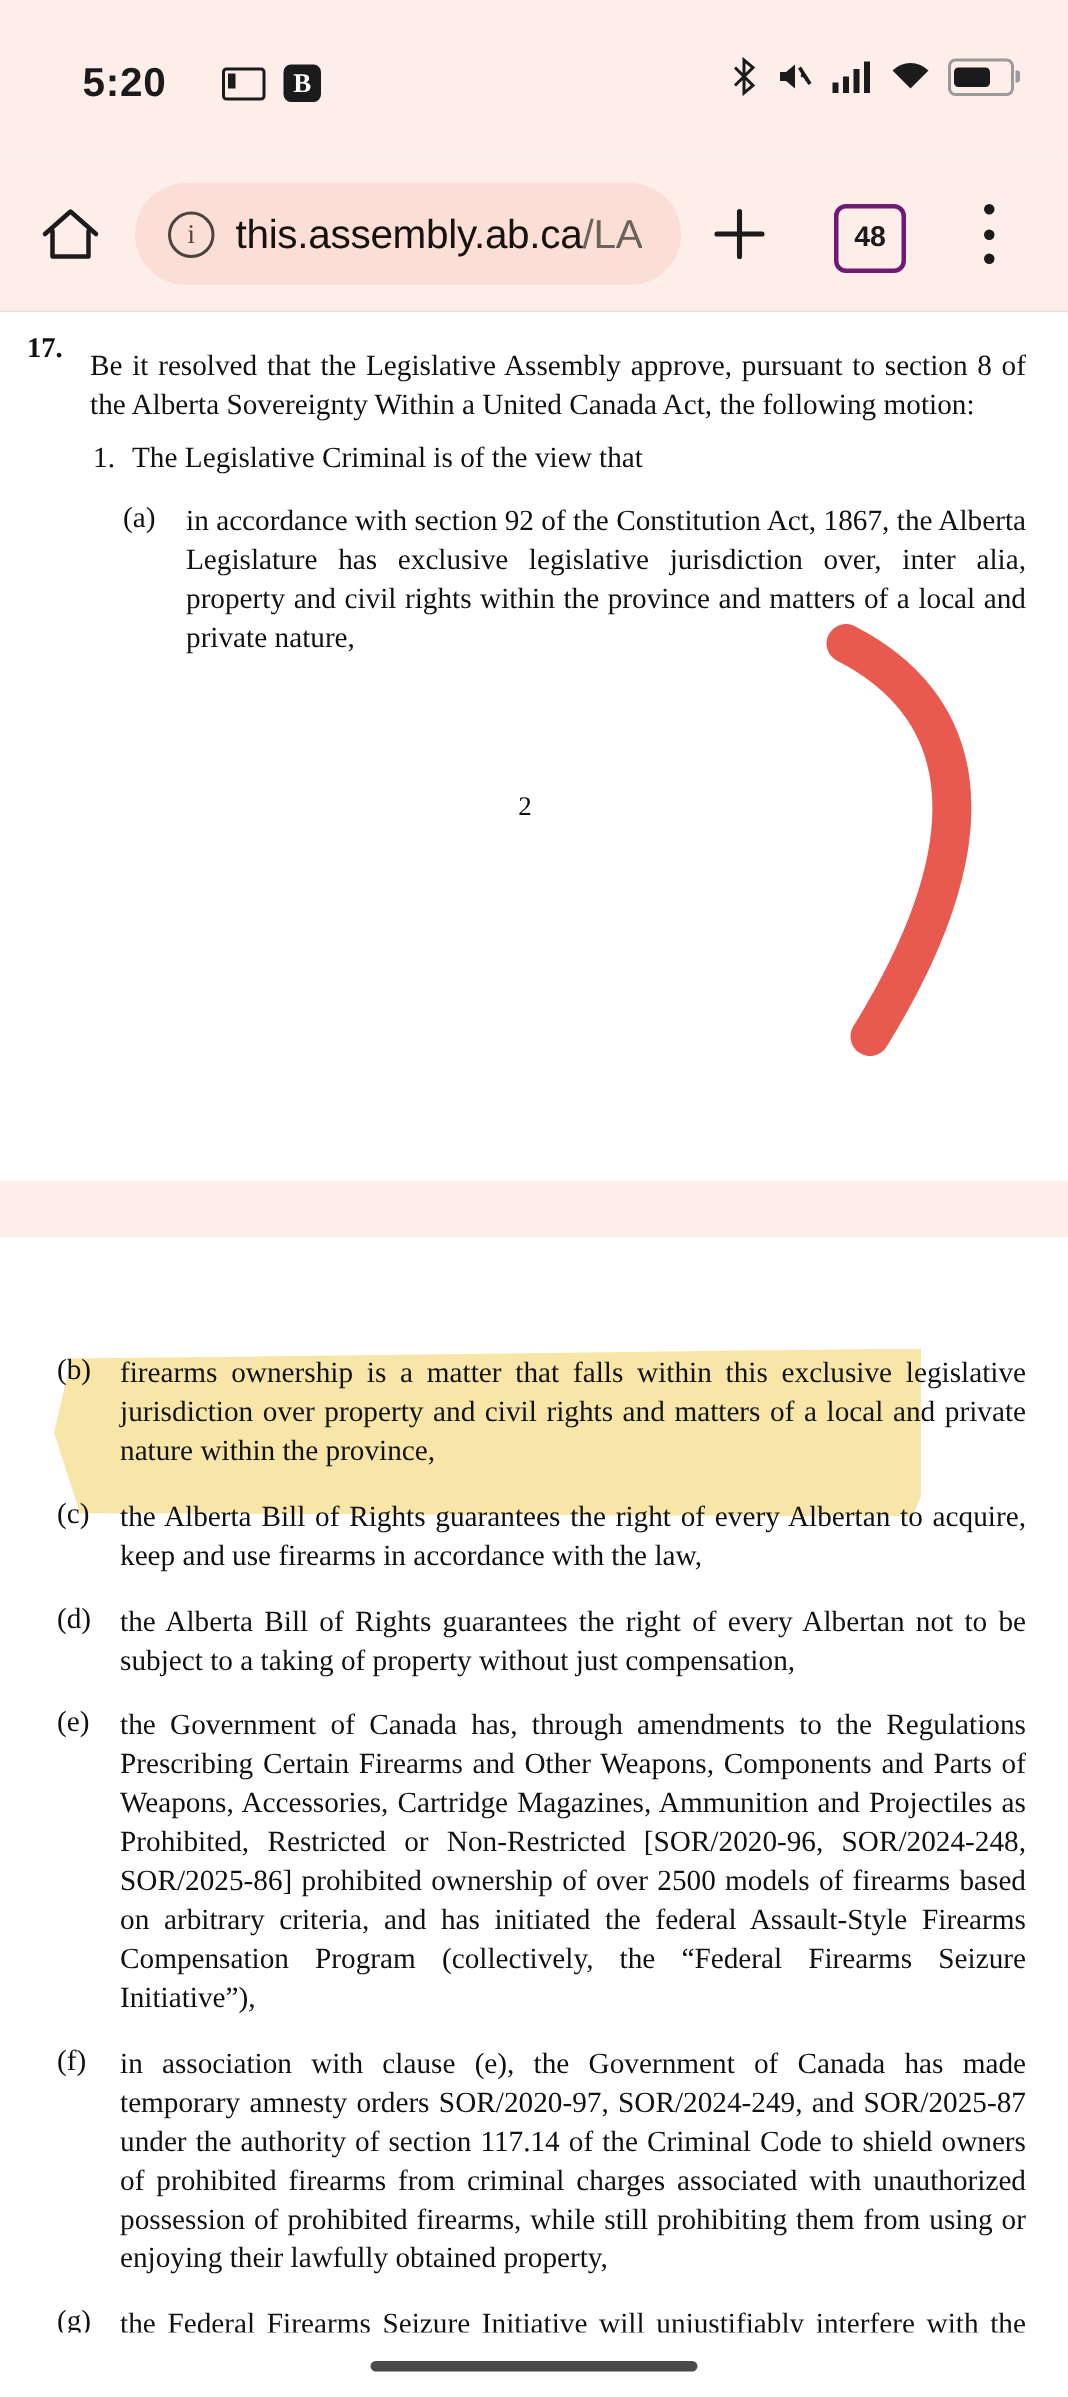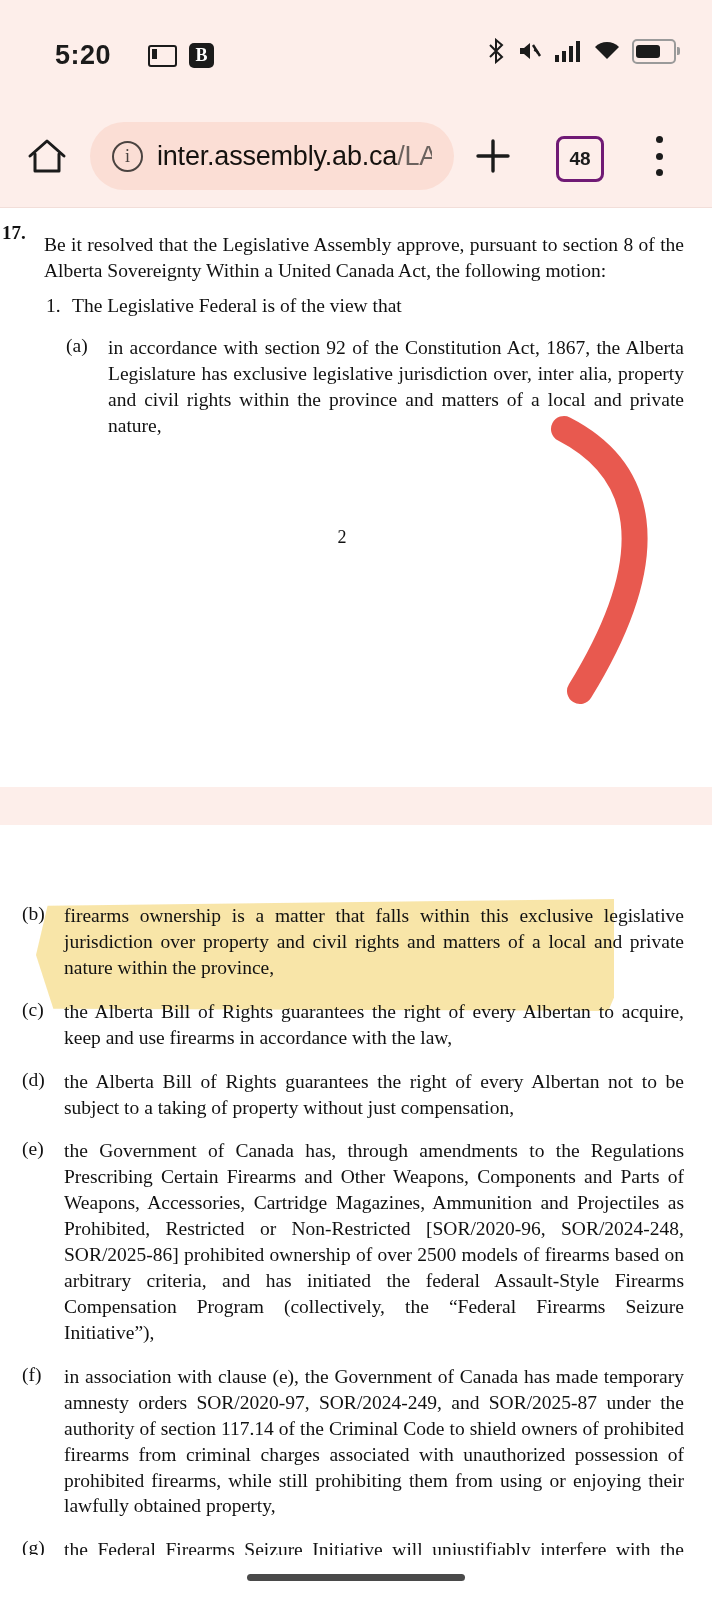--- a/index.html
+++ b/index.html
@@ -215,21 +215,21 @@
     background: #fff;
   }
   .page1 { height: 579px; padding: 0; }
   .gap {
     height: 38px;
     background: #fdeeea;
   }
   .page2 { height: 770px; }
 
   .doc-inner {
-    padding: 0 28px 0 0;
+    padding: 0 28px 0 16px;
   }
 
   .item-row {
     display: flex;
     padding-top: 14px;
   }
   .item-num {
     width: 42px;
     flex: 0 0 42px;
     font-weight: 700;
@@ -358,21 +358,21 @@
 <div class="toolbar">
   <div class="home-btn">
     <svg width="42" height="40" viewBox="0 0 42 40">
       <path d="M4 20 L21 5 L38 20" fill="none" stroke="#1b1b1b" stroke-width="3" stroke-linecap="round" stroke-linejoin="round"></path>
       <path d="M9 18 V35 H33 V18" fill="none" stroke="#1b1b1b" stroke-width="3" stroke-linecap="round" stroke-linejoin="round"></path>
     </svg>
   </div>
 
   <div class="urlbar">
     <span class="info-icon">i</span>
-    <span class="url-text"><span>inter.assembly.ab.ca</span><span class="dim">/LA</span></span>
+    <span class="url-text"><span>this.assembly.ab.ca</span><span class="dim">/LA</span></span>
   </div>
 
   <div class="plus-btn">
     <svg width="42" height="42" viewBox="0 0 42 42">
       <path d="M21 6 V36 M6 21 H36" stroke="#1b1b1b" stroke-width="3.4" stroke-linecap="round"></path>
     </svg>
   </div>
 
   <div class="tabs-btn">48</div>
 
@@ -388,21 +388,21 @@
   <div class="page page1">
     <div class="doc-inner">
       <div class="item-row">
         <div class="item-num">17.</div>
         <div class="item-body">
           <p class="just">Be it resolved that the Legislative Assembly approve, pursuant to section 8 of the Alberta Sovereignty Within a United Canada Act, the following motion:</p>
 
           <div class="sub-list">
             <div class="sub-row">
               <div class="sub-num">1.</div>
-              <div class="sub-text">The Legislative Federal is of the view that</div>
+              <div class="sub-text">The Legislative Criminal is of the view that</div>
             </div>
           </div>
 
           <div class="clause">
             <div class="clause-label">(a)</div>
             <div class="clause-text">in accordance with section 92 of the Constitution Act, 1867, the Alberta Legislature has exclusive legislative jurisdiction over, inter alia, property and civil rights within the province and matters of a local and private nature,</div>
           </div>
         </div>
       </div>
 

